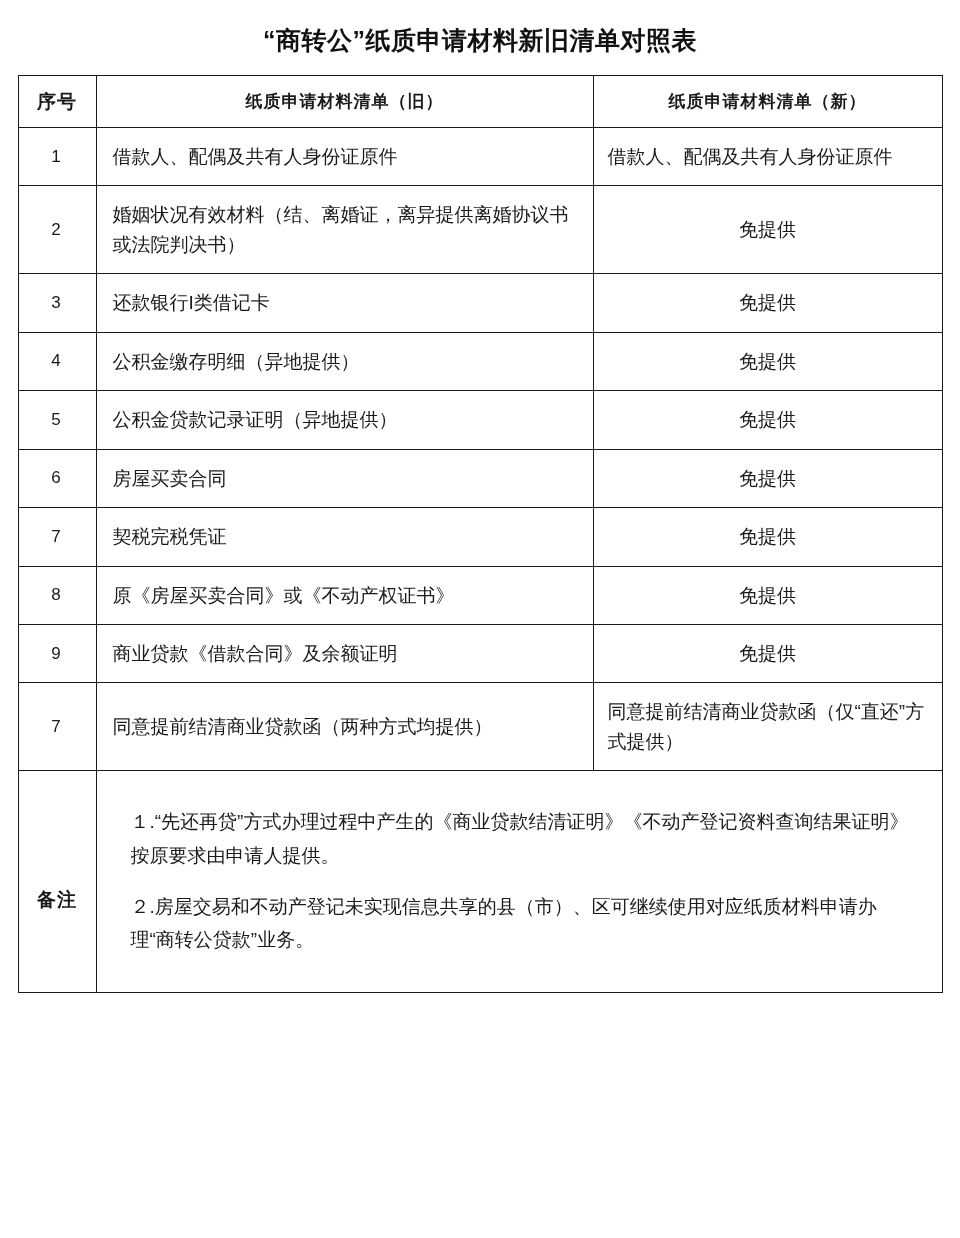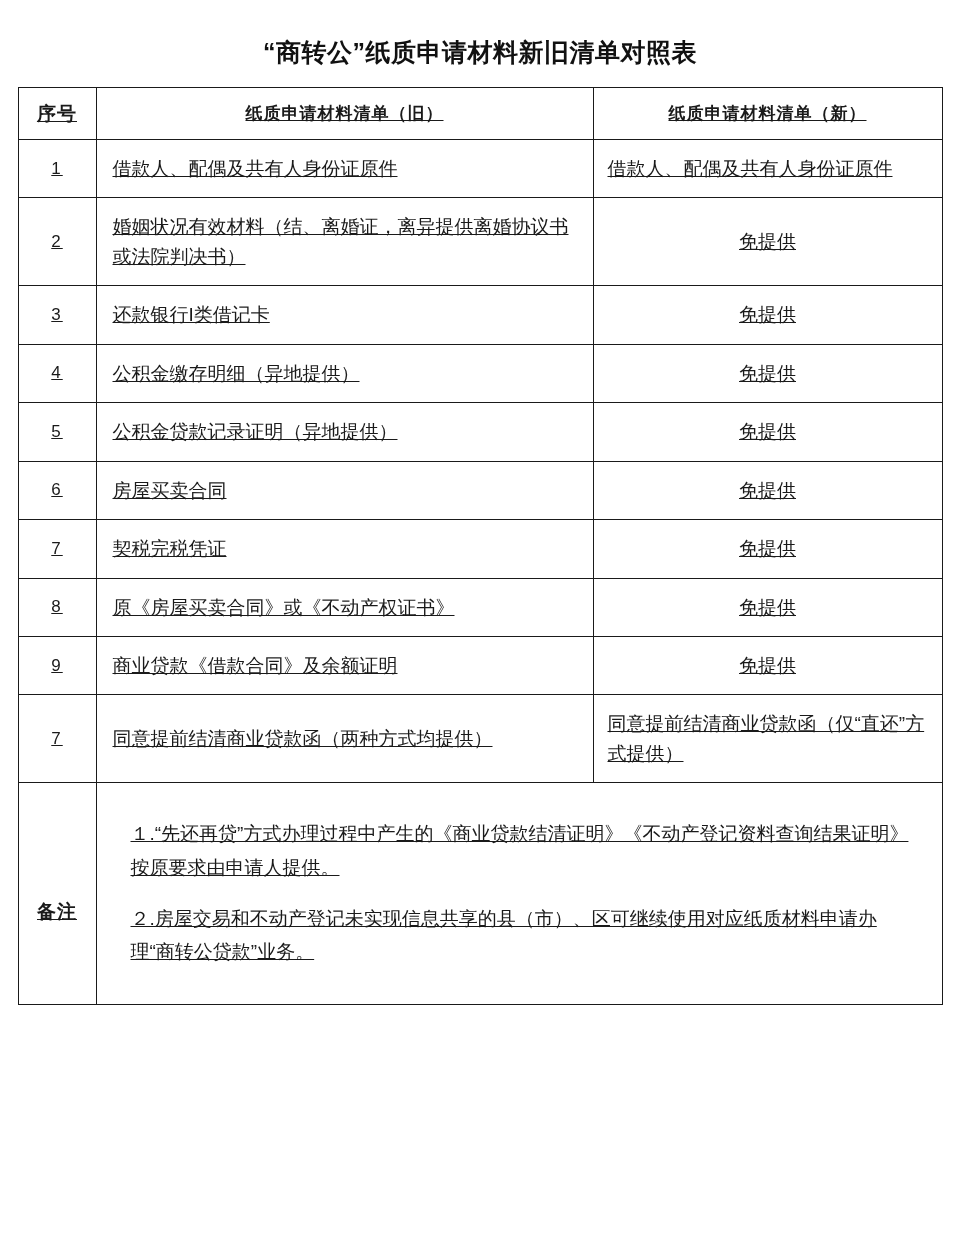--- a/index.html
+++ b/index.html
@@ -11,38 +11,37 @@
     width: 960px;
     height: 1238px;
     font-family: "Liberation Sans", sans-serif;
     color: #1a1a1a;
     -webkit-font-smoothing: antialiased;
   }
   .page {
     width: 960px;
     height: 1074px;
     box-sizing: border-box;
-    padding: 16px;
+    padding: 4px;
     position: relative;
   }
   .doc-title {
     text-align: center;
     font-size: 25px;
     font-weight: bold;
     letter-spacing: 0.5px;
     padding-top: 20px;
     padding-bottom: 18px;
     color: #111;
   }
   table.compare {
     border-collapse: collapse;
     width: 924px;
     margin: 0 auto;
     table-layout: fixed;
-    text-decoration: underline;
   }
   table.compare td, table.compare th {
     border: 1.5px solid #1a1a1a;
     vertical-align: middle;
     box-sizing: border-box;
   }
   col.c-seq { width: 78px; }
   col.c-old { width: 497px; }
   col.c-new { width: 349px; }
 

